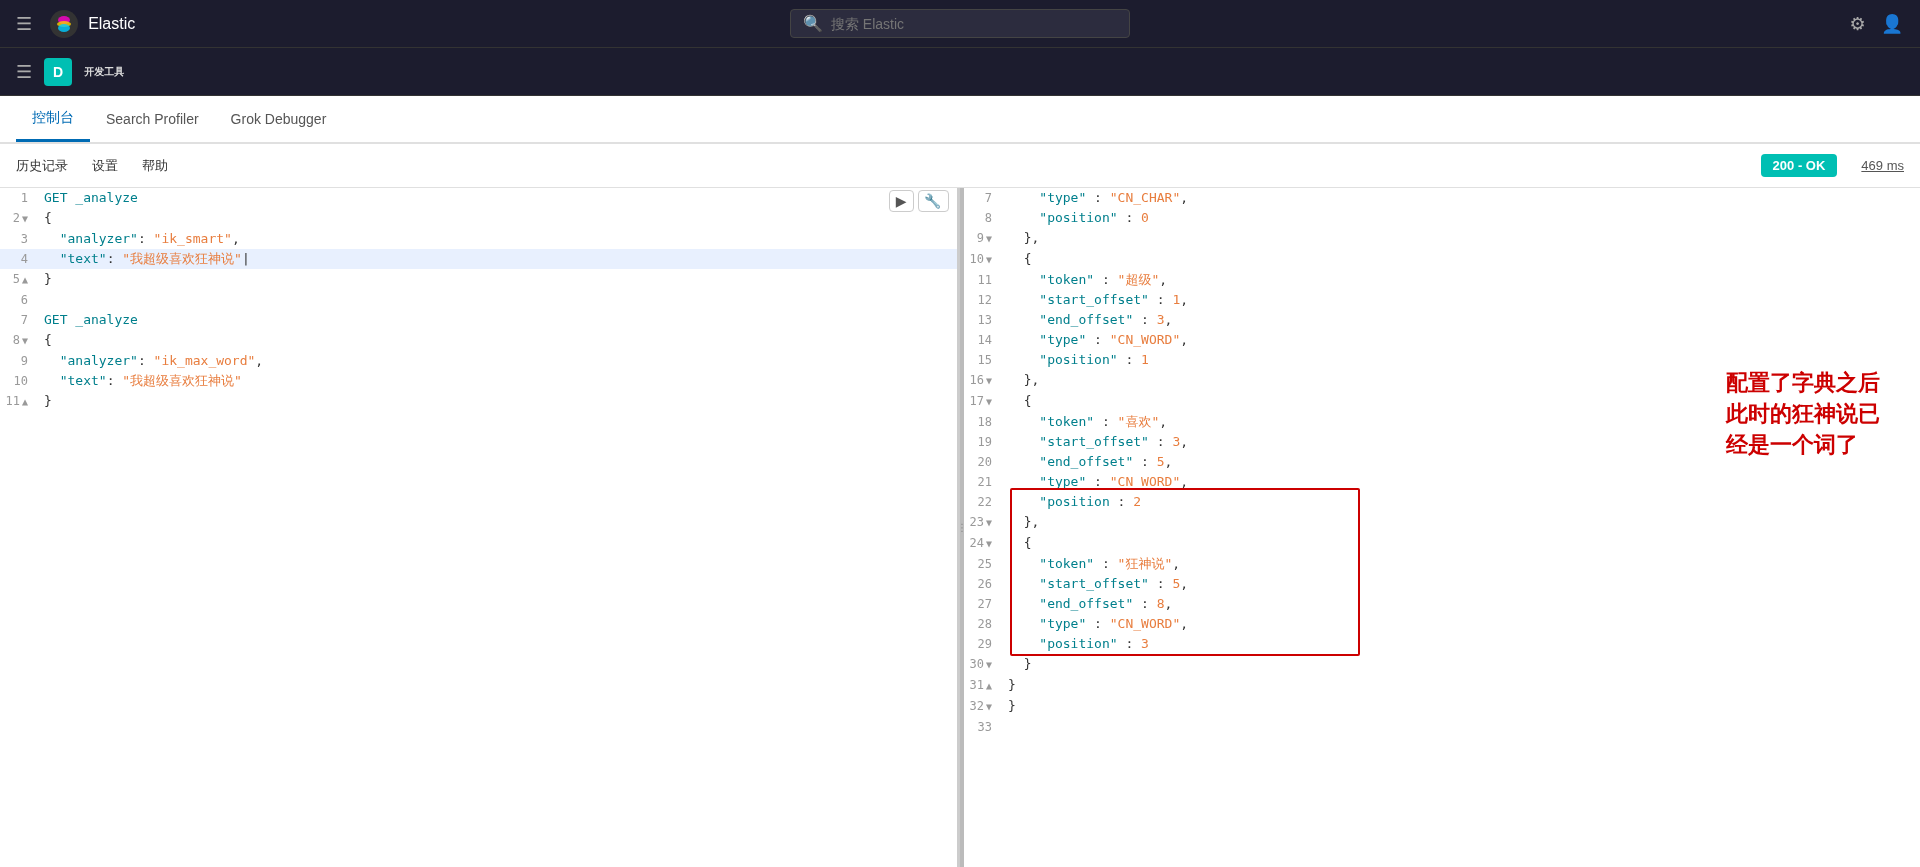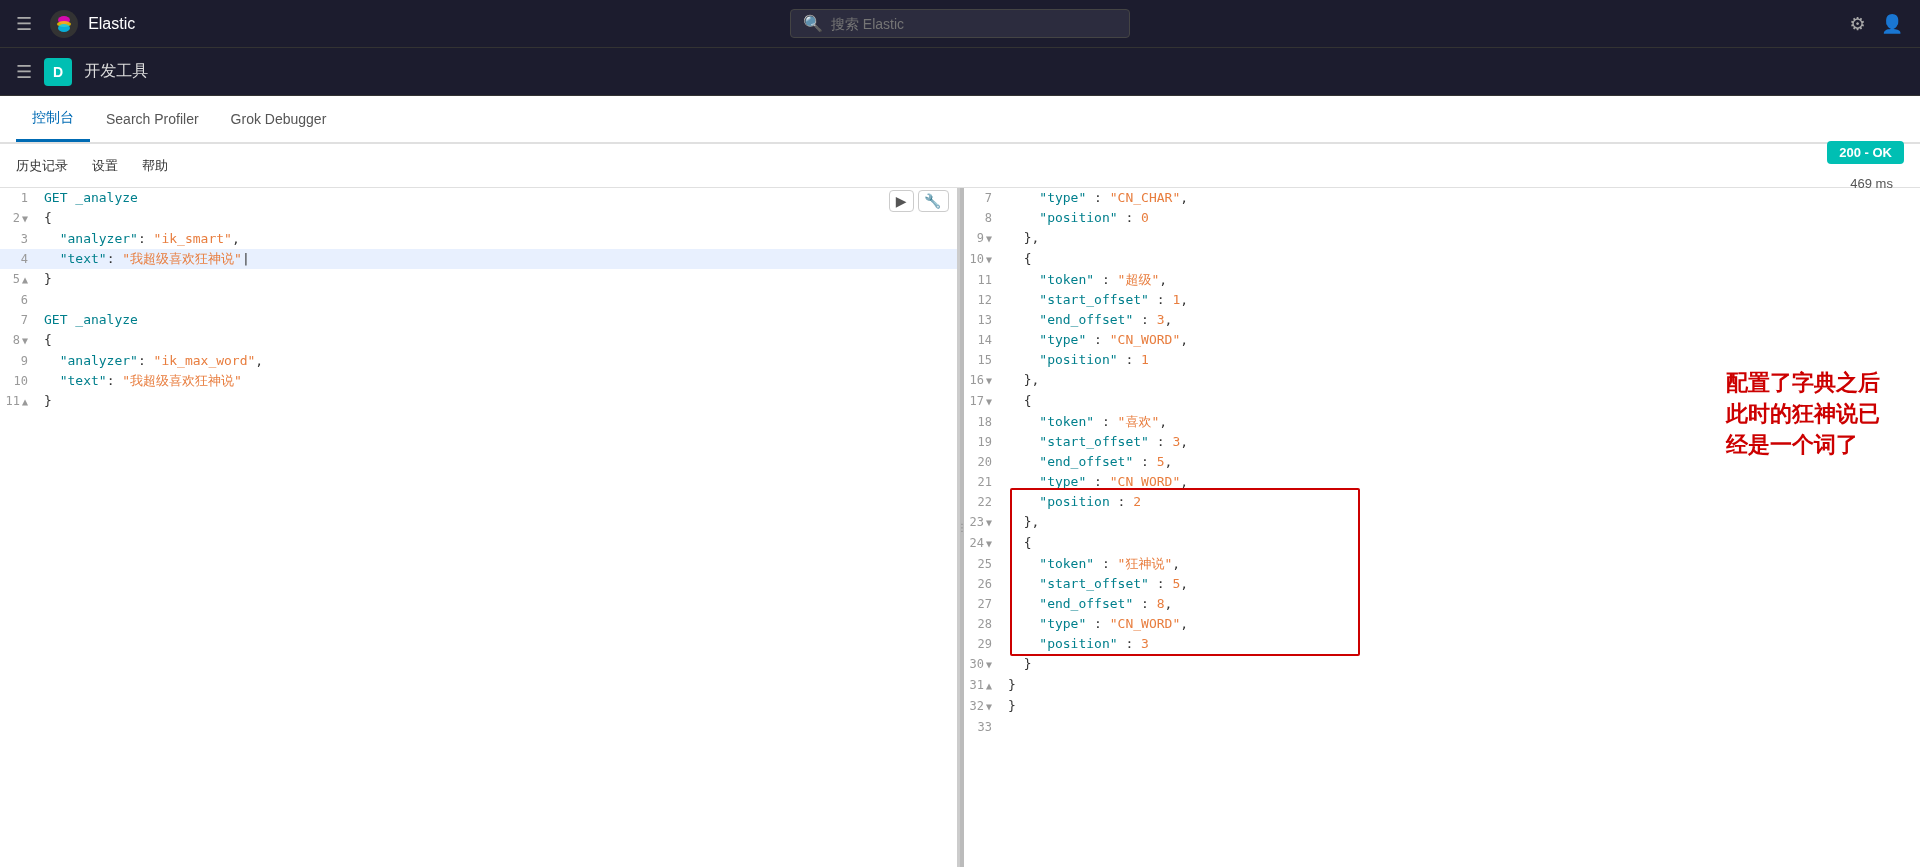--- a/index.html
+++ b/index.html
@@ -71,21 +71,22 @@
       border-radius: 4px;
       display: flex;
       align-items: center;
       justify-content: center;
       color: #fff;
       font-weight: bold;
       font-size: 14px;
     }
     .breadcrumb-text {
       color: #ddd;
-      font-size: 16px;
+      font-size: 10px;
+      font-weight: bold;
     }
 
     
     .tab-bar {
       background: #fff;
       height: 48px;
       display: flex;
       align-items: flex-end;
       padding: 0 16px;
       border-bottom: 2px solid #e0e0e0;
@@ -329,21 +330,21 @@
   </div>
   <div class="tab">
     <span>Grok Debugger</span>
   </div>
 </div>
 
 <div class="toolbar">
   <span class="toolbar-item">历史记录</span>
   <span class="toolbar-item">设置</span>
   <span class="toolbar-item">帮助</span>
-  <div style="margin-left:auto;display:flex;align-items:center;gap:12px;flex-direction:column;">
+  <div style="margin-left:auto;display:flex;align-items:center;gap:12px;">
     <span class="status-badge">200 - OK</span>
     <span class="time-badge">469 ms</span>
   </div>
 </div>
 
 <div class="main-content">
 
   <div class="editor-pane" style="position:relative;">
     <div class="code-area">
 

